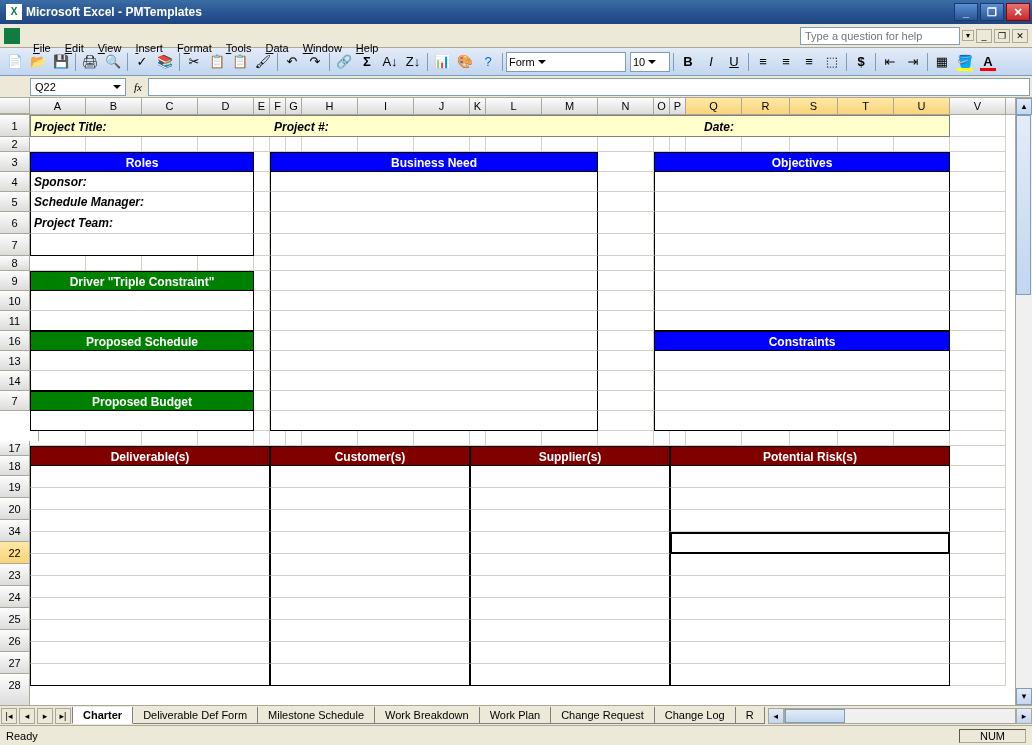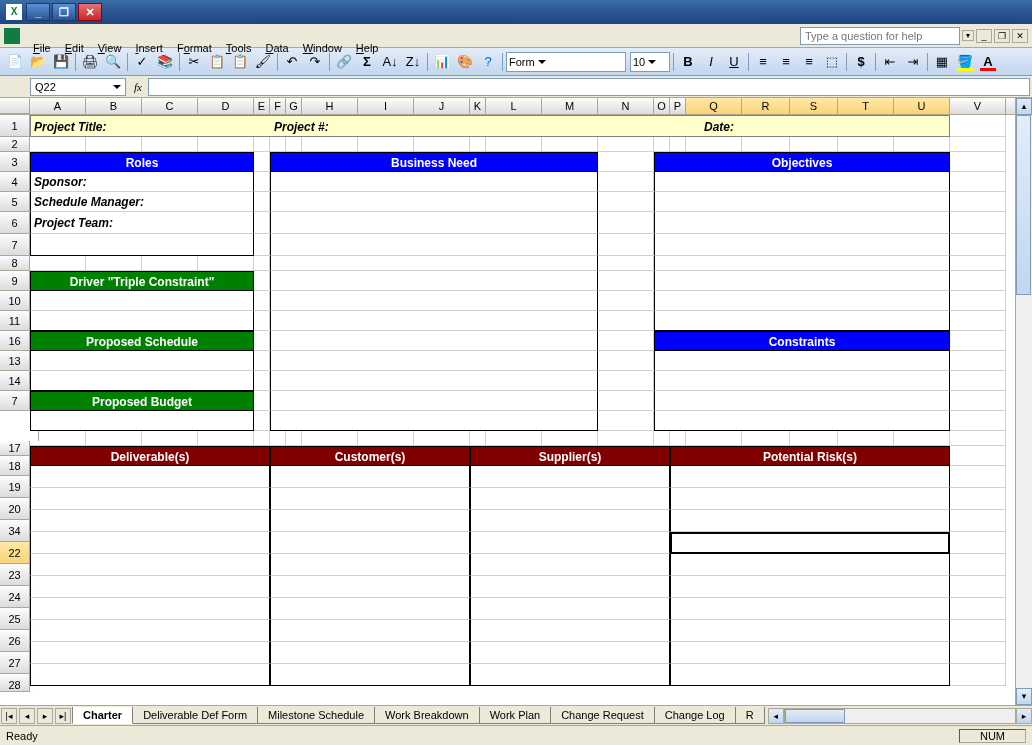--- a/index.html
+++ b/index.html
@@ -81,20 +81,23 @@
 .vscroll { position: absolute; right: 0; top: 0; width: 17px; bottom: 0; background: #f0f0f0; border-left:1px solid #aca899;}
 .vscroll-btn { height:17px; background:linear-gradient(to bottom,#e4ecf7,#c1d6f0); border:1px solid #7f9db9; font-size:9px; text-align:center; line-height:15px;}
 .vscroll-thumb { position:absolute; top:17px; left:0; width:15px; height:180px; background:linear-gradient(to bottom,#e4ecf7,#c1d6f0); border:1px solid #7f9db9;}
 
 </style>
 </head>
 <body>
 
 <div class="titlebar">
   <div class="excel-icon">X</div>
+  <div class="title-text">
+    <span>Microsoft Excel</span> - <span>PMTemplates</span>
+  </div>
   <div class="winbtns">
     <div class="winbtn">_</div>
     <div class="winbtn">❐</div>
     <div class="winbtn close">✕</div>
   </div>
 </div>
 
 <div class="menubar">
   <div class="file-icon"></div>
   <div class="menu-item"><span class="ul">F</span><span>ile</span></div>
@@ -239,21 +242,21 @@
       <div class="row-h" style="height: 20px; line-height: 20px;">18</div>
       <div class="row-h" style="height: 22px; line-height: 22px;">19</div>
       <div class="row-h" style="height: 22px; line-height: 22px;">20</div>
       <div class="row-h" style="height: 22px; line-height: 22px;">34</div>
       <div class="row-h sel" style="height: 22px; line-height: 22px;">22</div>
       <div class="row-h" style="height: 22px; line-height: 22px;">23</div>
       <div class="row-h" style="height: 22px; line-height: 22px;">24</div>
       <div class="row-h" style="height: 22px; line-height: 22px;">25</div>
       <div class="row-h" style="height: 22px; line-height: 22px;">26</div>
       <div class="row-h" style="height: 22px; line-height: 22px;">27</div>
-      <div class="row-h" style="height: 18px; line-height: 22px;">28</div>
+      <div class="row-h" style="height: 32px; line-height: 22px;">28</div>
     </div>
   <div class="grid" id="grid">
       <div class="cell" style="left: 0px; top: 0px; width: 56px; height: 22px;"></div>
       <div class="cell" style="left: 56px; top: 0px; width: 56px; height: 22px;"></div>
       <div class="cell" style="left: 112px; top: 0px; width: 56px; height: 22px;"></div>
       <div class="cell" style="left: 168px; top: 0px; width: 56px; height: 22px;"></div>
       <div class="cell" style="left: 224px; top: 0px; width: 16px; height: 22px;"></div>
       <div class="cell" style="left: 240px; top: 0px; width: 16px; height: 22px;"></div>
       <div class="cell" style="left: 256px; top: 0px; width: 16px; height: 22px;"></div>
       <div class="cell" style="left: 272px; top: 0px; width: 56px; height: 22px;"></div>

